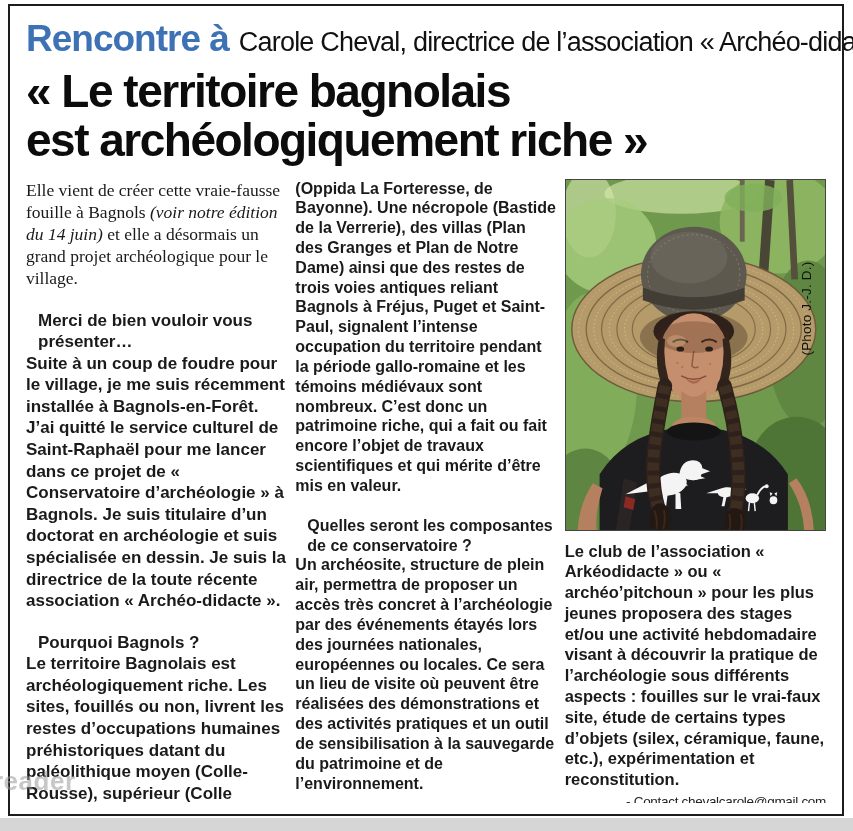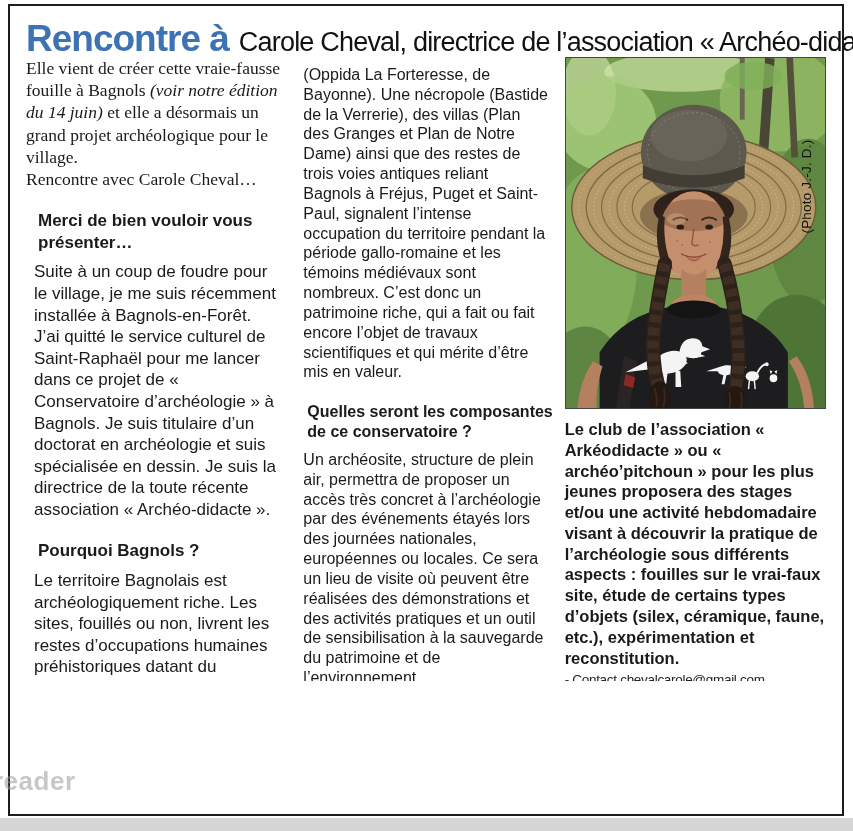--- a/index.html
+++ b/index.html
@@ -26,57 +26,60 @@
   }
   .cols {
     display:grid; grid-template-columns:1fr 1fr 1fr; column-gap:8px;
     height:624px; overflow:hidden;
   }
   .col { font-size:17px; line-height:1.27; }
   .col.c2 { font-size:16px; line-height:1.24; }
   .intro { font-family:"Liberation Serif", serif; font-size:17.5px; margin:0; }
   .intro em { font-style:italic; }
   .question { font-weight:700; margin:20px 0 0 12px; }
-  .answer { margin:8px; }
+  .answer { margin:0;font-weight:bold; }
   .photo {
     position:relative; margin:0 0 10px 0; width:100%; height:352px;
     border:1px solid #444; box-sizing:border-box; overflow:hidden; background:#6f9a4e;
   }
   .photo svg { display:block; width:100%; height:100%; }
   .photo-credit {
     position:absolute; top:120px; right:-57px; width:150px; text-align:center;
     transform:rotate(-90deg); font-size:13.5px; color:#101010; letter-spacing:0.2px;
   }
   .caption { margin:0; font-size:16.5px; line-height:1.26;font-weight:bold; }
-  .contact { margin:3px 0 0 0; font-size:13.5px; letter-spacing:-0.3px; color:#222; }
+  .contact { margin:3px 0 0 0; font-size:13.5px; letter-spacing:-0.3px; color:#222;text-align:right; }
   .watermark {
     position:absolute; left:-7px; top:766px; z-index:3;
     font-size:26px; font-weight:700; color:#9a9a9a; opacity:0.55; letter-spacing:0.5px;
   }
   .bottom-strip {
     position:absolute; left:0; right:0; bottom:0; height:13px; background:#d6d6d6;
   }
 </style>
 </head>
 <body>
 
 <div class="watermark">reader</div>
 
 <div class="article">
 
   <div class="kicker-row">
     <span class="kicker">Rencontre à</span><span class="subhead">Carole Cheval, directrice de l’association « Archéo-didacte »</span>
   </div>
 
+  <h1 class="headline">
+    <span>« Le territoire bagnolais</span><br>
+    <span>est archéologiquement riche »</span>
+  </h1>
 
   <div class="cols">
 
     <div class="col c1">
       <p class="intro"><span>Elle vient de créer cette vraie-fausse fouille à Bagnols </span><em>(voir notre édition du 14 juin)</em><span> et elle a désormais un grand projet archéologique pour le village.</span></p>
-      <p class="intro">Rencontre avec Carole Cheval…</p>
       <p class="question">Merci de bien vouloir vous présenter…</p>
       <p class="answer">Suite à un coup de foudre pour le village, je me suis récemment installée à Bagnols-en-Forêt. J’ai quitté le service culturel de Saint-Raphaël pour me lancer dans ce projet de « Conservatoire d’archéologie » à Bagnols. Je suis titulaire d’un doctorat en archéologie et suis spécialisée en dessin. Je suis la directrice de la toute récente association « Archéo-didacte ».</p>
       <p class="question">Pourquoi Bagnols ?</p>
       <p class="answer">Le territoire Bagnolais est archéologiquement riche. Les sites, fouillés ou non, livrent les restes d’occupations humaines préhistoriques datant du paléolithique moyen (Colle-Rousse), supérieur (Colle Rousse et Bouverie), du néolithique (Bois du Défens) et de la protohistoire</p>
     </div>
 
     <div class="col c2">
       <p class="answer">(Oppida La Forteresse, de Bayonne). Une nécropole (Bastide de la Verrerie), des villas (Plan des Granges et Plan de Notre Dame) ainsi que des restes de trois voies antiques reliant Bagnols à Fréjus, Puget et Saint-Paul, signalent l’intense occupation du territoire pendant la période gallo-romaine et les témoins médiévaux sont nombreux. C’est donc un patrimoine riche, qui a fait ou fait encore l’objet de travaux scientifiques et qui mérite d’être mis en valeur.</p>
       <p class="question">Quelles seront les composantes de ce conservatoire ?</p>
       <p class="answer">Un archéosite, structure de plein air, permettra de proposer un accès très concret à l’archéologie par des événements étayés lors des journées nationales, européennes ou locales. Ce sera un lieu de visite où peuvent être réalisées des démonstrations et des activités pratiques et un outil de sensibilisation à la sauvegarde du patrimoine et de l’environnement.</p>

